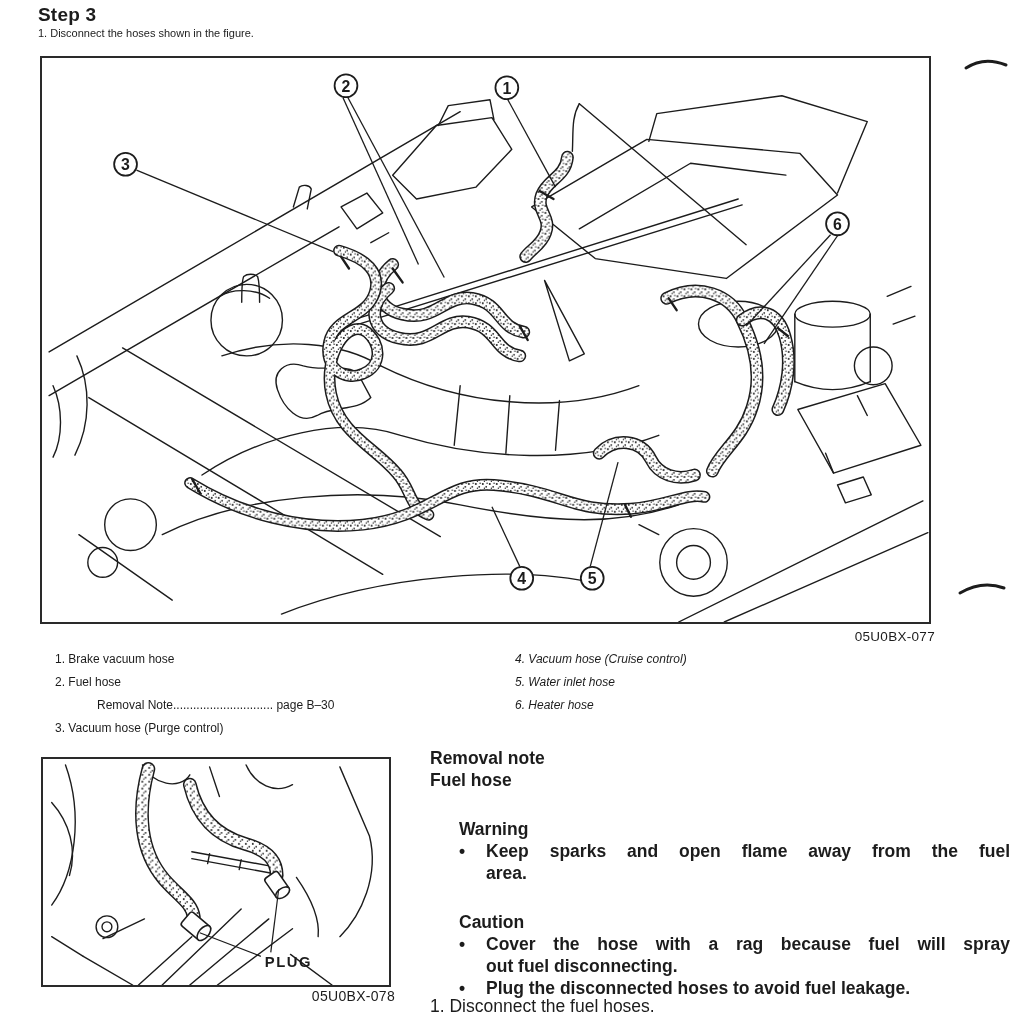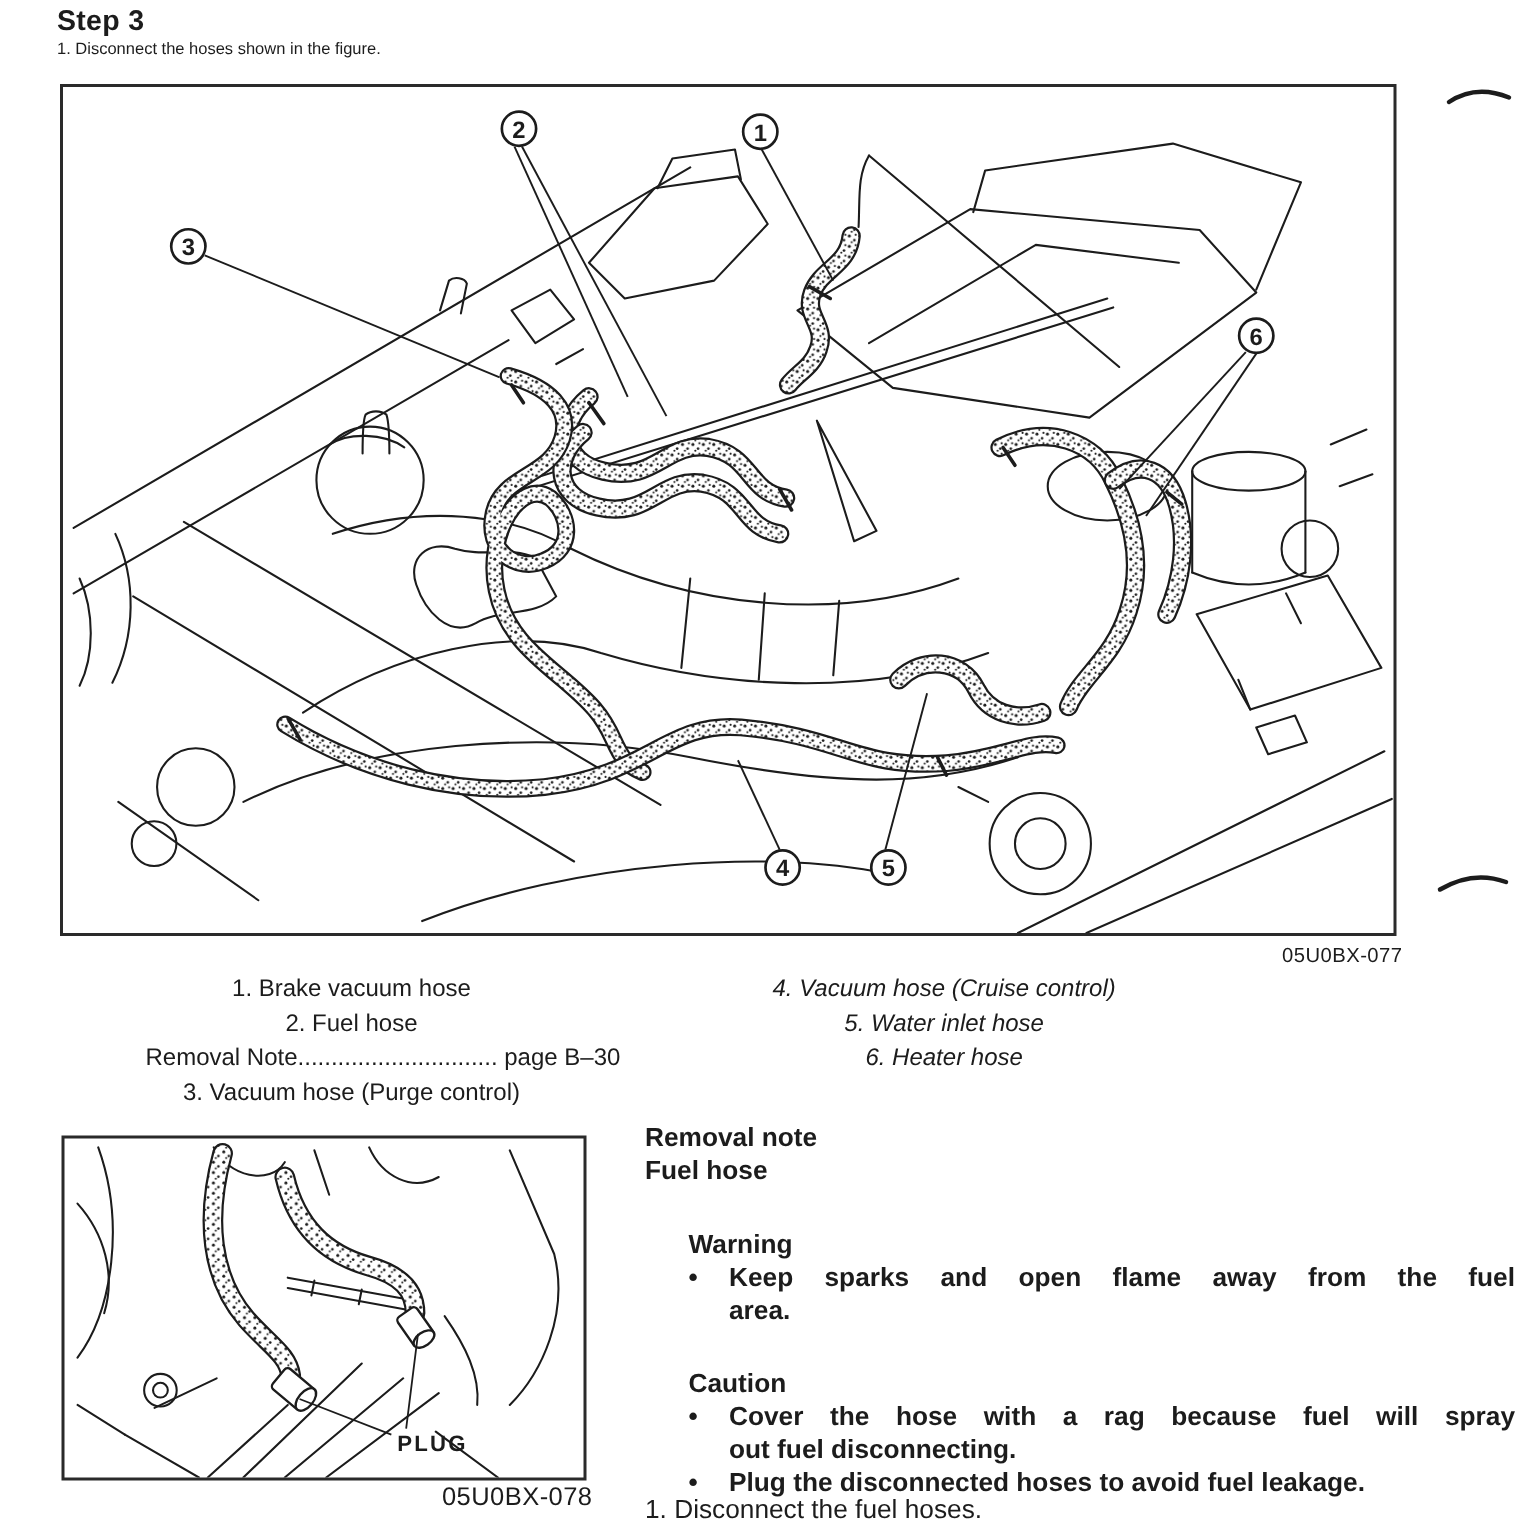--- a/index.html
+++ b/index.html
@@ -9,23 +9,23 @@
   }
   .step-title { position:absolute; left:38px; top:4px; font-size:19px; font-weight:700; letter-spacing:.2px; }
   .step-instruction { position:absolute; left:38px; top:27px; font-size:11px; }
 
   .main-figure {
     position:absolute; left:40px; top:56px; width:891px; height:568px;
     border:2px solid #2a2a2a; box-sizing:border-box; background:#fff;
   }
   .main-figure svg, .small-figure svg { display:block; width:100%; height:100%; }
   .fig1-caption { position:absolute; left:600px; top:629px; width:335px; text-align:right; font-size:13.5px; letter-spacing:.3px; }
-  .fig2-caption { position:absolute; left:160px; top:988px; width:235px; text-align:right; font-size:17px; letter-spacing:.3px; }
-
-  .legend-col { position:absolute; top:648px; font-size:16px; line-height:23px; white-space:nowrap;text-align:center; }
+  .fig2-caption { position:absolute; left:160px; top:988px; width:235px; text-align:right; font-size:14px; letter-spacing:.3px; }
+
+  .legend-col { position:absolute; top:648px; font-size:12px; line-height:23px; white-space:nowrap; }
   .legend-left  { left:55px; }
   .legend-right { left:515px;font-style:italic; }
   .legend-note  { padding-left:42px; }
 
   .small-figure {
     position:absolute; left:41px; top:757px; width:350px; height:230px;
     border:2px solid #2a2a2a; box-sizing:border-box; background:#fff;
   }
 
   .removal-block { position:absolute; left:430px; top:747px; width:580px; font-size:17.5px; font-weight:700; line-height:22px; }

